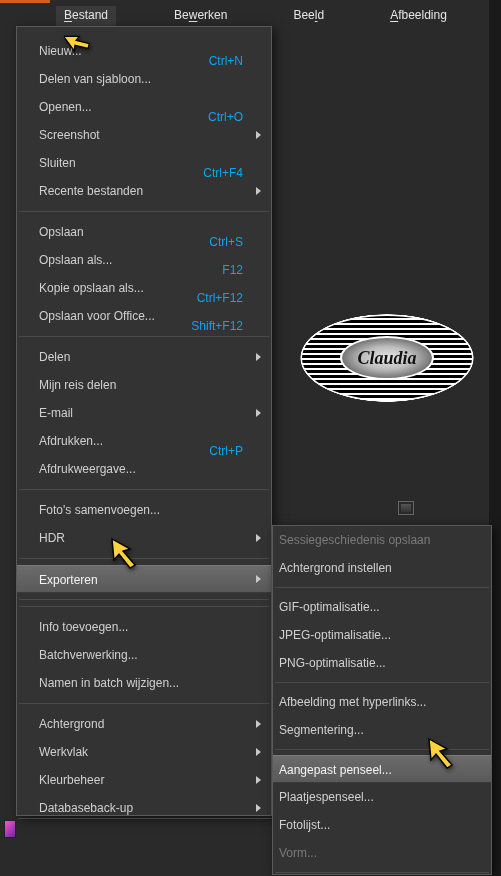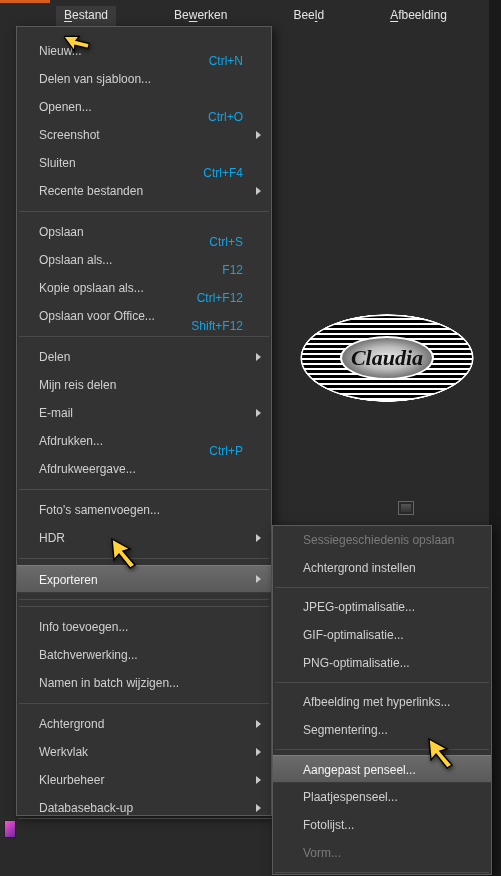--- a/index.html
+++ b/index.html
@@ -30,21 +30,21 @@
     border-top:1px solid #7a7a7a; border-bottom:1px solid #3a3a3a;
     color:#f4f4f4;
   }
   .pointer-export { position:absolute; left:108px; top:535px; width:40px; height:34px; pointer-events:none; z-index:60; }
 
   .exportmenu {
     position:absolute; left:272px; top:525px; width:220px; height:350px;
     background:#333333; border:1px solid #5a5a5a; box-shadow: 3px 3px 10px rgba(0,0,0,.6);
     z-index:40;
   }
-  .ex-item { position:relative; height:28px; line-height:28px; padding-left:30px; padding-right:10px; color:#d0d0d0; cursor:default; }
+  .ex-item { position:relative; height:28px; line-height:28px; padding-left:6px; padding-right:10px; color:#d0d0d0; cursor:default; }
   .ex-item.disabled { color:#7a7a7a; }
   .ex-item.selected {
     background: linear-gradient(180deg,#6b6b6b,#595959);
     border-top:1px solid #7a7a7a; border-bottom:1px solid #3a3a3a;
     color:#f4f4f4;
   }
   .ex-sep { height:1px; margin:5px 2px; background:#4a4a4a; }
   .pointer-brush { position:absolute; left:425px; top:735px; width:40px; height:34px; pointer-events:none; z-index:70; }
 
   
@@ -61,21 +61,21 @@
   }
   .logo .center {
     position:absolute; left:40px; top:22px; width:94px; height:44px;
     border-radius:50%/50%;
     background: radial-gradient(ellipse at center,#e8e8e8 0%,#bcbcbc 40%,#6a6a6a 75%,#3b3b3b 100%);
     border:2px solid #fff;
   }
   .logo .txt {
     position:absolute; left:0; top:0; width:100%; height:100%;
     display:flex; align-items:center; justify-content:center;
-    font-family: "Brush Script MT","Segoe Script",cursive; font-size:22px; color:#111; font-style:italic; font-weight:bold;
+    font-family: "Brush Script MT","Segoe Script",cursive; font-size:18px; color:#111; font-style:italic; font-weight:bold;
   }
   
   .bottom-ruler { position:absolute; left:18px; top:818px; width:254px; height:18px; border-top:1px solid #444; }
   .tab-block { position:absolute; left:4px; top:820px; width:12px; height:18px; background:linear-gradient(135deg,#ff4fd8,#6a2b9a); border:1px solid #222; }
 
   
   .thumb { position:absolute; left:398px; top:501px; width:16px; height:14px; border:1px solid #666; background:#2a2a2a; }
   .thumb:before { content:""; position:absolute; left:2px; top:2px; width:10px; height:8px; background:linear-gradient(180deg,#555,#333); }
 </style>
 </head>
@@ -140,22 +140,22 @@
 <div class="pointer-export">
   <svg class="svg" width="40" height="34" viewBox="0 0 40 34">
     <path d="M4 4 L22 14 L15 16 L27 30 L22 33 L11 19 L6 25 Z" fill="#ffd23a" stroke="#000" stroke-width="1.4"></path>
   </svg>
 </div>
 
 <div class="exportmenu" id="exportmenu">
       <div class="ex-item disabled"><span>Sessiegeschiedenis opslaan</span></div>
       <div class="ex-item"><span>Achtergrond instellen</span></div>
       <div class="ex-sep"></div>
+      <div class="ex-item"><span>GIF-optimalisatie...</span></div>
       <div class="ex-item"><span>JPEG-optimalisatie...</span></div>
-      <div class="ex-item"><span>GIF-optimalisatie...</span></div>
       <div class="ex-item"><span>PNG-optimalisatie...</span></div>
       <div class="ex-sep"></div>
       <div class="ex-item"><span>Afbeelding met hyperlinks...</span></div>
       <div class="ex-item"><span>Segmentering...</span></div>
       <div class="ex-sep"></div>
       <div class="ex-item selected"><span>Aangepast penseel...</span></div>
       <div class="ex-item"><span>Plaatjespenseel...</span></div>
       <div class="ex-item"><span>Fotolijst...</span></div>
       <div class="ex-item disabled"><span>Vorm...</span></div>
       <div class="ex-sep"></div>

